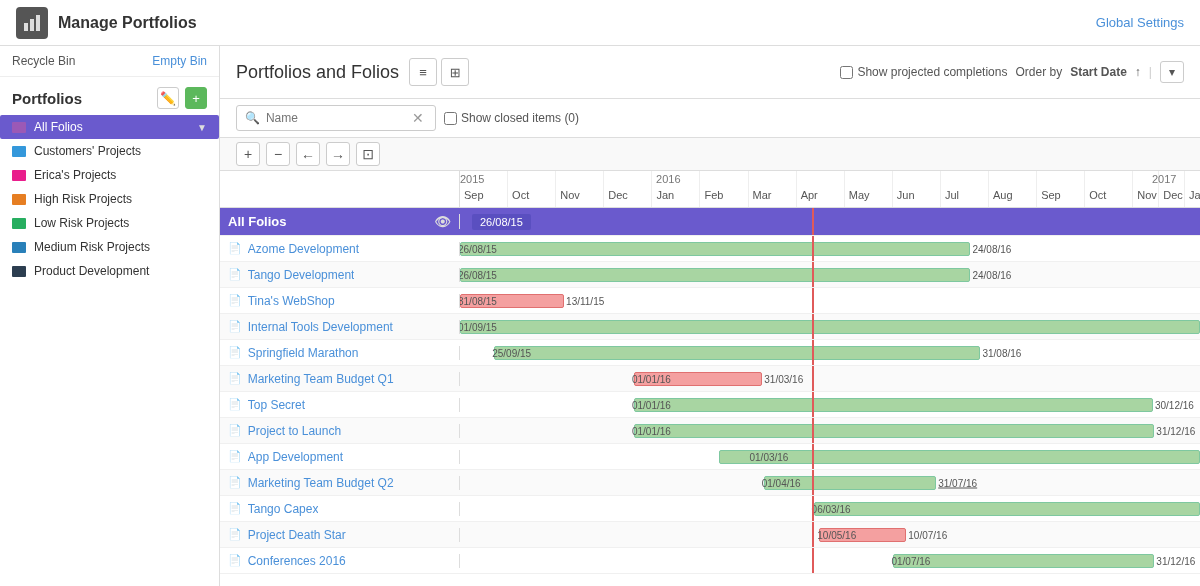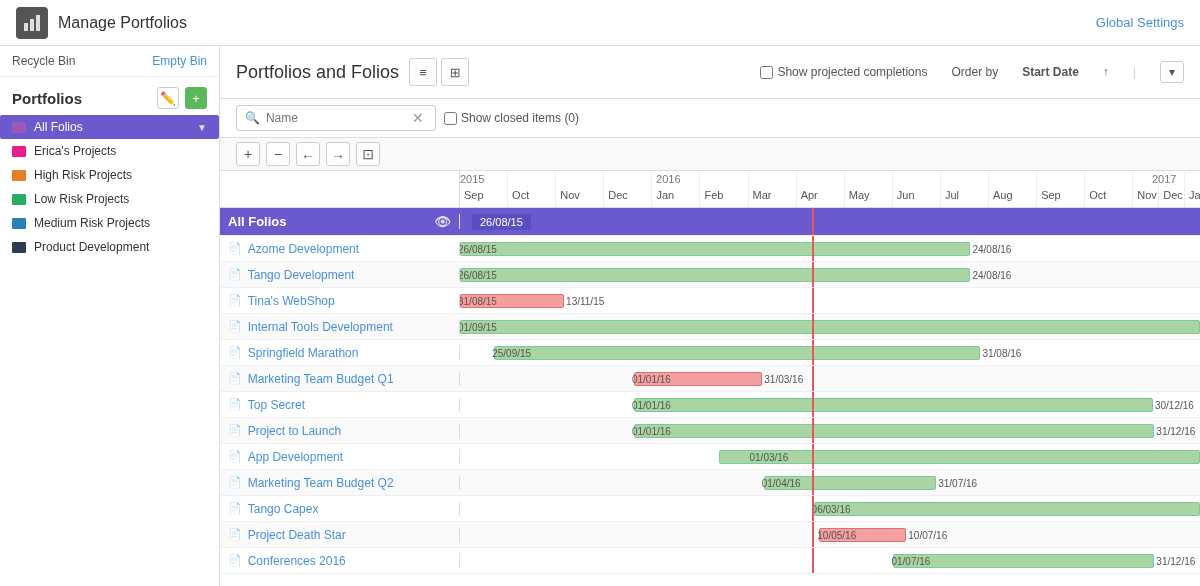--- a/index.html
+++ b/index.html
@@ -9,21 +9,21 @@
     .top-bar {
       display: flex; align-items: center; justify-content: space-between;
       background: #fff; border-bottom: 1px solid #ddd; padding: 0 16px;
       height: 46px;
     }
     .top-bar-left { display: flex; align-items: center; gap: 10px; }
     .top-bar-logo {
       width: 32px; height: 32px; background: #555; border-radius: 4px;
       display: flex; align-items: center; justify-content: center; color: #fff; font-size: 14px;
     }
-    .top-bar-title { font-size: 16px; font-weight: 400; color: #333; }
+    .top-bar-title { font-size: 16px; font-weight: 700; color: #333; }
     .top-bar-right a { color: #4a90d9; text-decoration: none; font-size: 13px; }
 
     
     .layout { display: flex; height: calc(586px - 46px); }
 
     
     .sidebar {
       width: 220px; min-width: 220px; background: #fff; border-right: 1px solid #ddd;
       display: flex; flex-direction: column; overflow-y: auto;
     }
@@ -67,21 +67,21 @@
       display: flex; align-items: center; gap: 10px; padding: 12px 16px;
       border-bottom: 1px solid #ddd; background: #fff;
     }
     .main-title { font-size: 18px; font-weight: 400; color: #333; }
     .main-header-icons { display: flex; gap: 4px; }
     .icon-btn {
       width: 28px; height: 28px; border: 1px solid #ccc; background: #fff;
       border-radius: 3px; display: flex; align-items: center; justify-content: center;
       cursor: pointer; font-size: 13px; color: #555;
     }
-    .main-header-controls { display: flex; align-items: center; gap: 24px; margin-left: auto; font-size: 12px; color: #555; }
+    .main-header-controls { display: flex; align-items: center; gap: 8px; margin-left: auto; font-size: 12px; color: #555; }
     .main-header-controls label { display: flex; align-items: center; gap: 4px; cursor: pointer; }
     .dropdown-btn {
       border: 1px solid #ccc; background: #fff; border-radius: 3px; padding: 3px 8px;
       cursor: pointer; font-size: 12px; display: flex; align-items: center; gap: 3px;
     }
 
     
     .toolbar {
       display: flex; align-items: center; gap: 8px; padding: 6px 16px;
       border-bottom: 1px solid #ddd; background: #fff;
@@ -194,20 +194,25 @@
         <div class="sidebar-action-btn">✏️</div>
         <div class="sidebar-action-btn add">+</div>
       </div>
     </div>
 
     <div id="sidebar-items">
         <div class="sidebar-item active">
     <span class="folder-icon" style="background:#9b59b6;"></span>
     <span class="sidebar-item-label">All Folios</span>
     <span class="sidebar-item-arrow">▼</span>
+  </div>
+        <div class="sidebar-item">
+    <span class="folder-icon" style="background:#3498db;"></span>
+    <span class="sidebar-item-label">Customers' Projects</span>
+
   </div>
         <div class="sidebar-item">
     <span class="folder-icon" style="background:#e91e8c;"></span>
     <span class="sidebar-item-label">Erica's Projects</span>
 
   </div>
         <div class="sidebar-item">
     <span class="folder-icon" style="background:#e67e22;"></span>
     <span class="sidebar-item-label">High Risk Projects</span>
 
@@ -446,21 +451,21 @@
           <div class="gantt-row alt">
     <div class="gantt-name-cell">
       <span class="doc-icon">📄</span>
       <span class="item-name">Marketing Team Budget Q2</span>
     </div>
     <div class="gantt-bars-cell" style="position:relative;">
 
       <div class="bar" style="left:41.040462427745666%;width:23.314065510597302%;background:#a8d5a2;border:1px solid #7ec8a0;">
       </div>
       <span class="bar-date-left" style="left:41.040462427745666%;transform:translateY(-50%) translateX(-2px);">01/04/16</span>
-      <span class="bar-date-right" style="left:64.35452793834297%;transform:translateY(-50%) translateX(2px);">31/07/16</span>
+      <span class="bar-date-right" style="left:64.35452793834297%;transform:translateY(-50%) translateX(2px);text-decoration:underline;">31/07/16</span>
 
       <div class="bar-today-line" style="left:47.5%;"></div>
     </div>
   </div>
           <div class="gantt-row">
     <div class="gantt-name-cell">
       <span class="doc-icon">📄</span>
       <span class="item-name">Tango Capex</span>
     </div>
     <div class="gantt-bars-cell" style="position:relative;">

